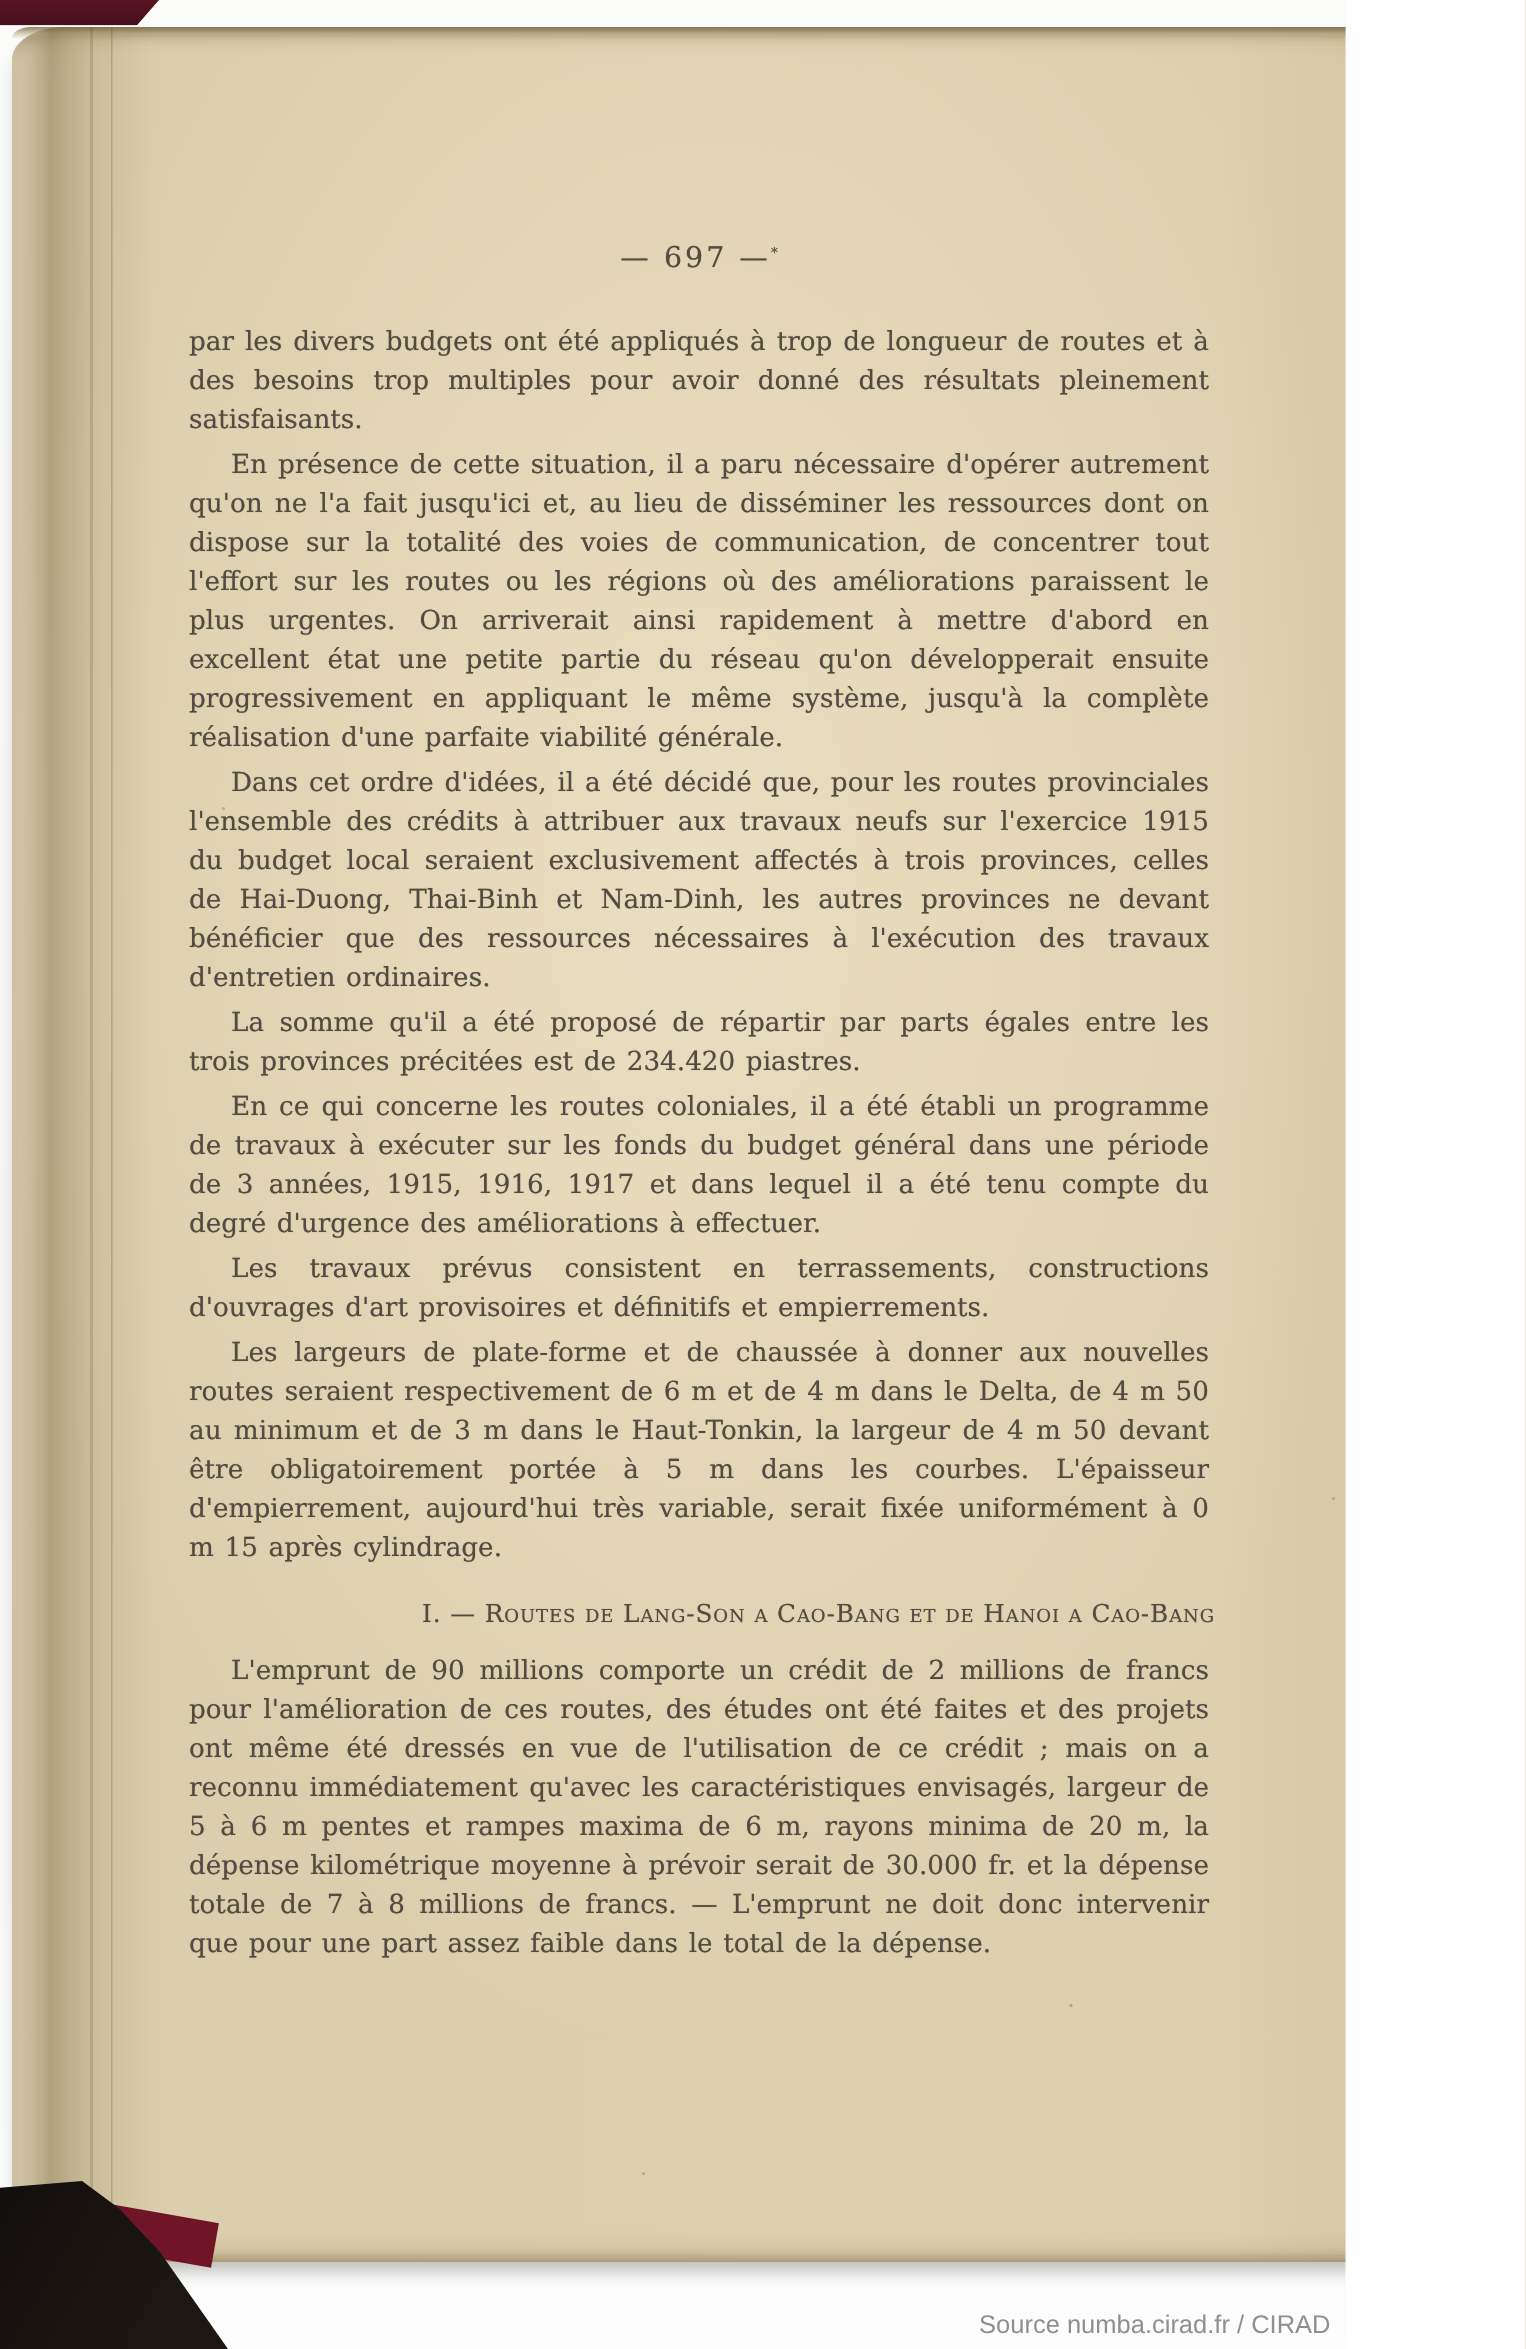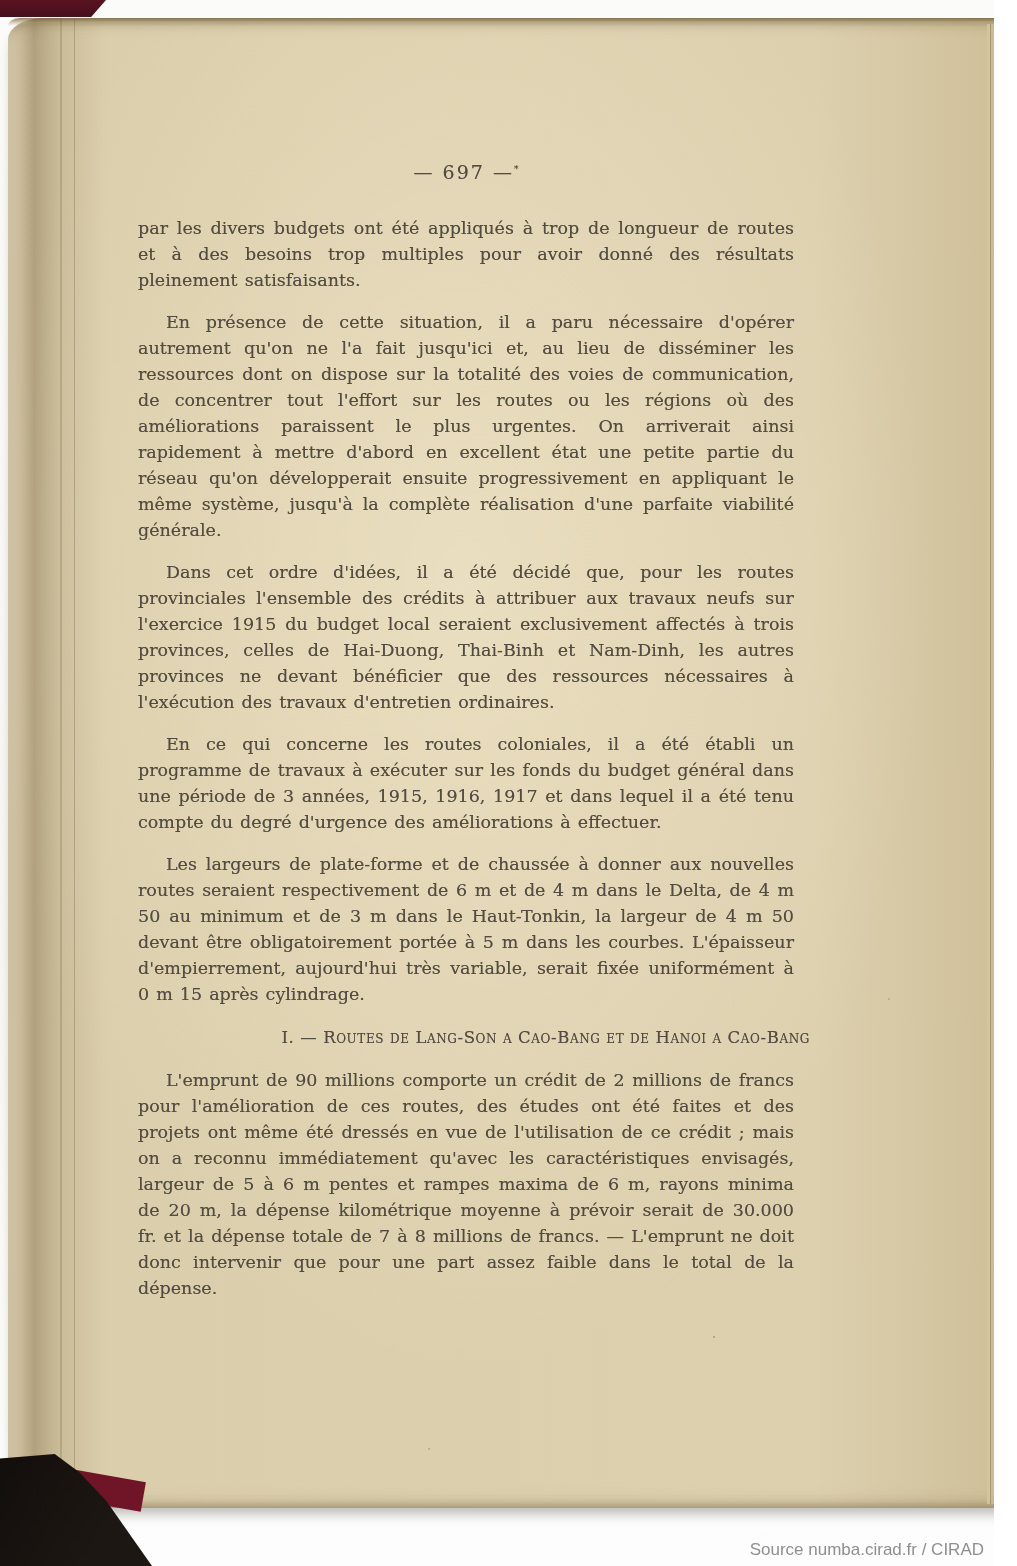--- a/index.html
+++ b/index.html
@@ -1,20 +1,20 @@
 <!DOCTYPE html>
 <html><head>
 <meta charset="utf-8">
 <style>
   html, body { margin: 0; padding: 0; }
   body { background: #ffffff; font-family: "DejaVu Serif", serif; }
 
   .scan-root {
     position: relative;
-    width: 994px;
+    width: 897px;
     height: 1566px;
     overflow: hidden;
     background: linear-gradient(180deg, #fbfbfa 0%, #f7f6f4 60%, #fdfdfd 100%);
   }
 
   
   .page-sheet {
     position: absolute;
     left: 8px;
     top: 18px;
@@ -116,21 +116,21 @@
     text-shadow: 0 0 0.6px rgba(82,76,64,0.55);
   }
   .page-number {
     text-align: center;
     font-size: 19px;
     letter-spacing: 2px;
     margin: 0 0 30px 0;
   }
   .page-number .star { font-size: 9px; vertical-align: super; letter-spacing: 0; }
   .para {
-    margin: 16px;
+    margin: 4px;
     text-align: justify;
     text-indent: 28px;
     word-spacing: 1.5px;
   }
   .para.no-indent { text-indent: 0; }
   .section-heading {
     margin: 18px 0 12px 0;
     text-align: right;
     font-size: 16.5px;
     font-weight: normal;
@@ -166,21 +166,23 @@
   <div class="cover-top-left"></div>
   <div class="cover-red-wedge"></div>
   <div class="cover-bottom-left"></div>
 
   <div class="content">
     <div class="page-number"><span>— 697 —</span><span class="star">*</span></div>
 
     <p class="para no-indent">par les divers budgets ont été appliqués à trop de longueur de routes et à des besoins trop multiples pour avoir donné des résultats pleinement satisfaisants.</p>
     <p class="para">En présence de cette situation, il a paru nécessaire d'opérer autrement qu'on ne l'a fait jusqu'ici et, au lieu de disséminer les ressources dont on dispose sur la totalité des voies de communication, de concentrer tout l'effort sur les routes ou les régions où des améliorations paraissent le plus urgentes. On arriverait ainsi rapidement à mettre d'abord en excellent état une petite partie du réseau qu'on développerait ensuite progressivement en appliquant le même système, jusqu'à la complète réalisation d'une parfaite viabilité générale.</p>
     <p class="para">Dans cet ordre d'idées, il a été décidé que, pour les routes provinciales l'ensemble des crédits à attribuer aux travaux neufs sur l'exercice 1915 du budget local seraient exclusivement affectés à trois provinces, celles de Hai-Duong, Thai-Binh et Nam-Dinh, les autres provinces ne devant bénéficier que des ressources nécessaires à l'exécution des travaux d'entretien ordinaires.</p>
+    <p class="para">La somme qu'il a été proposé de répartir par parts égales entre les trois provinces précitées est de 234.420 piastres.</p>
     <p class="para">En ce qui concerne les routes coloniales, il a été établi un programme de travaux à exécuter sur les fonds du budget général dans une période de 3 années, 1915, 1916, 1917 et dans lequel il a été tenu compte du degré d'urgence des améliorations à effectuer.</p>
+    <p class="para">Les travaux prévus consistent en terrassements, constructions d'ouvrages d'art provisoires et définitifs et empierrements.</p>
     <p class="para">Les largeurs de plate-forme et de chaussée à donner aux nouvelles routes seraient respectivement de 6 m et de 4 m dans le Delta, de 4 m 50 au minimum et de 3 m dans le Haut-Tonkin, la largeur de 4 m 50 devant être obligatoirement portée à 5 m dans les courbes. L'épaisseur d'empierrement, aujourd'hui très variable, serait fixée uniformément à 0 m 15 après cylindrage.</p>
     <h2 class="section-heading">I. — Routes de Lang-Son a Cao-Bang et de Hanoi a Cao-Bang</h2>
     <p class="para">L'emprunt de 90 millions comporte un crédit de 2 millions de francs pour l'amélioration de ces routes, des études ont été faites et des projets ont même été dressés en vue de l'utilisation de ce crédit ; mais on a reconnu immédiatement qu'avec les caractéristiques envisagés, largeur de 5 à 6 m pentes et rampes maxima de 6 m, rayons minima de 20 m, la dépense kilométrique moyenne à prévoir serait de 30.000 fr. et la dépense totale de 7 à 8 millions de francs. — L'emprunt ne doit donc intervenir que pour une part assez faible dans le total de la dépense.</p>
   </div>
 
   <div class="source-bar">Source numba.cirad.fr / CIRAD</div>
 
 </div>
 
 </body></html>

